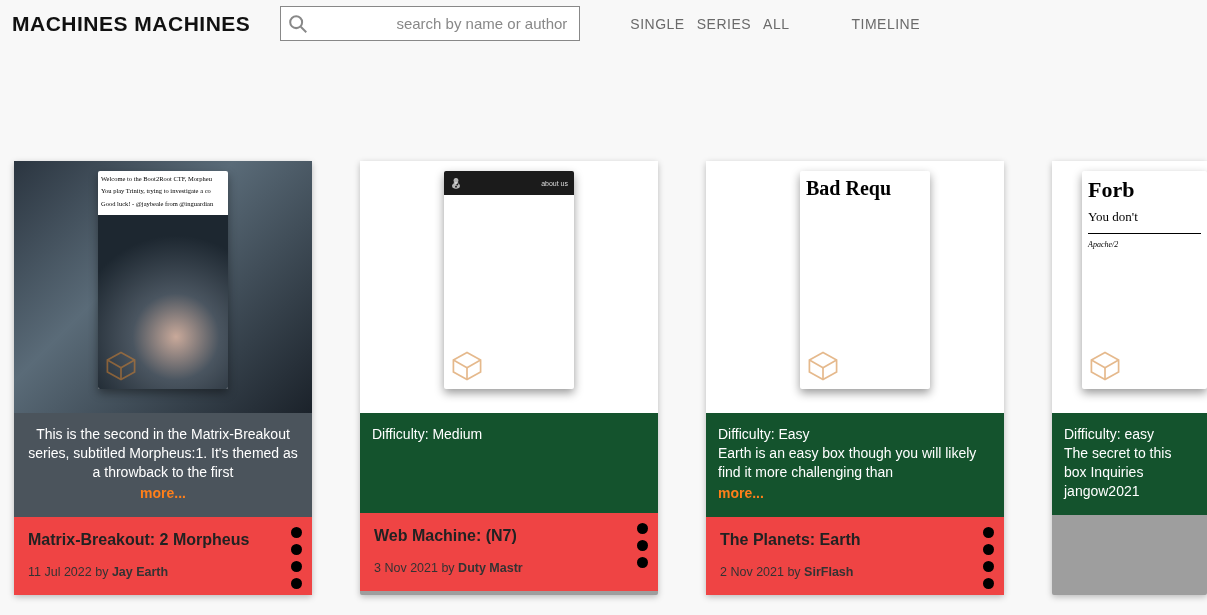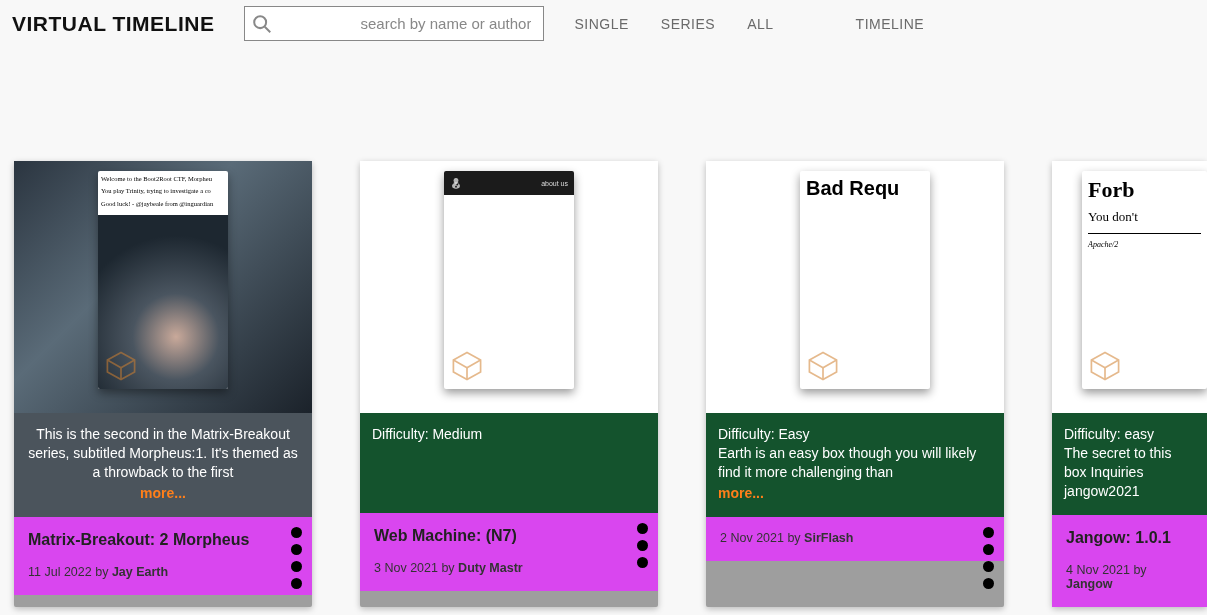--- a/index.html
+++ b/index.html
@@ -36,21 +36,22 @@
     font-size: 15px;
     color: #555;
     padding: 4px 6px;
     flex: 1;
     background: transparent;
     text-align: right;
   }
   .search-input::placeholder { color: #888; }
   .nav {
     display: flex;
-    gap: 32px;
+    gap: 12px;
+    margin-left: 20px;
   }
   .nav-item {
     font-size: 14px;
     color: #6a6a6a;
     letter-spacing: 0.5px;
     cursor: pointer;
   }
   .nav-timeline { margin-left: 50px; }
 
   .grid {
@@ -100,21 +101,21 @@
     position: absolute; top: 44px; left: 0; right: 0; bottom: 0;
     background: radial-gradient(circle at 60% 70%, #c9a99a 0%, #4a5560 30%, #1d2730 70%);
   }
 
   .inner1 .black-bar {
     background: #1b1b1b; height: 24px; display: flex; align-items: center;
     justify-content: space-between; padding: 0 6px; color: #ddd; font-size: 7px;
   }
   .biohazard { width: 12px; height: 12px; }
 
-  .inner2 { padding: 6px; font-family: Liberation Sans, sans-serif; margin-left: 20px; }
+  .inner2 { padding: 6px; font-family: Liberation Serif, serif; margin-left: 20px; }
   .inner2 h1 { font-size: 20px; font-weight: 700; white-space: nowrap; }
 
   .inner3 { padding: 6px; font-family: "Times New Roman", serif; }
   .inner3 h1 { font-size: 22px; font-weight: 700; white-space: nowrap; }
   .inner3 p { font-size: 13px; margin-top: 6px; white-space: nowrap; }
   .inner3 hr { margin-top: 8px; border: none; border-top: 1px solid #000; }
   .inner3 .ap { font-size: 8px; font-style: italic; margin-top: 6px; white-space: nowrap; }
 
   .logo-corner {
     position: absolute;
@@ -128,21 +129,21 @@
     color: #fff;
     font-size: 14px;
     padding: 12px 12px 14px 12px;
     min-height: 100px;
     line-height: 1.35;
   }
   .card0 .card-mid { background: rgba(60,70,80,0.85); text-align: center; }
   .more { color: #ff7f1a; font-weight: 600; cursor: pointer; display: inline-block; margin-top: 2px; }
 
   .card-foot {
-    background: #d946ef;
+    background: #ef4444;
     padding: 14px 14px 16px 14px;
     position: relative;
   }
   .card-foot h3 { font-size: 16px; font-weight: 700; color: #222; margin-bottom: 16px; }
   .card-foot .meta { font-size: 12.5px; color: #333; }
   .card-foot .meta b { font-weight: 700; }
 
   .dots {
     position: absolute;
     right: 10px; top: 10px;
@@ -153,21 +154,21 @@
   .row2 {
     display: flex;
     gap: 48px;
     padding: 50px 0 0 14px;
   }
 </style>
 </head>
 <body>
 
 <div class="header">
-  <div class="title">VIRTUAL TIMELINE</div>
+  <div class="title">MACHINES MACHINES</div>
   <div class="search-wrap">
     <svg width="22" height="22" viewBox="0 0 24 24" fill="none" stroke="#888" stroke-width="2.2">
         <circle cx="10" cy="10" r="6.5"></circle>
         <line x1="15" y1="15" x2="21" y2="21"></line>
       </svg>
     <input class="search-input" placeholder="search by name or author" style="">
   </div>
   <div class="nav">
     <span class="nav-item">SINGLE</span>
     <span class="nav-item">SERIES</span>
@@ -263,20 +264,21 @@
             </g>
           </svg>
       </div>
     </div>
     <div class="card-mid">
       <span>Difficulty: Easy</span><br>
       <span>Earth is an easy box though you will likely find it more challenging than</span><br>
       <span class="more">more...</span>
     </div>
     <div class="card-foot">
+      <h3>The Planets: Earth</h3>
       <div class="meta">
         <span>2 Nov 2021</span>
         <span>by</span>
         <b>SirFlash</b>
       </div>
       <div class="dots">
         <span class="dot"></span>
         <span class="dot"></span>
         <span class="dot"></span>
         <span class="dot"></span>
@@ -297,28 +299,20 @@
               <polyline points="4,13 20,22 36,13"></polyline>
               <line x1="20" y1="22" x2="20" y2="36"></line>
             </g>
           </svg>
       </div>
     </div>
     <div class="card-mid">
       <span>Difficulty: easy</span><br>
       <span>The secret to this box Inquiries jangow2021</span>
     </div>
-    <div class="card-foot">
-      <h3>Jangow: 1.0.1</h3>
-      <div class="meta">
-        <span>4 Nov 2021</span>
-        <span>by</span>
-        <b>Jangow</b>
-      </div>
-    </div>
   </div>
 
 </div>
 
 <div class="row2">
   
   
   
 </div>
 

